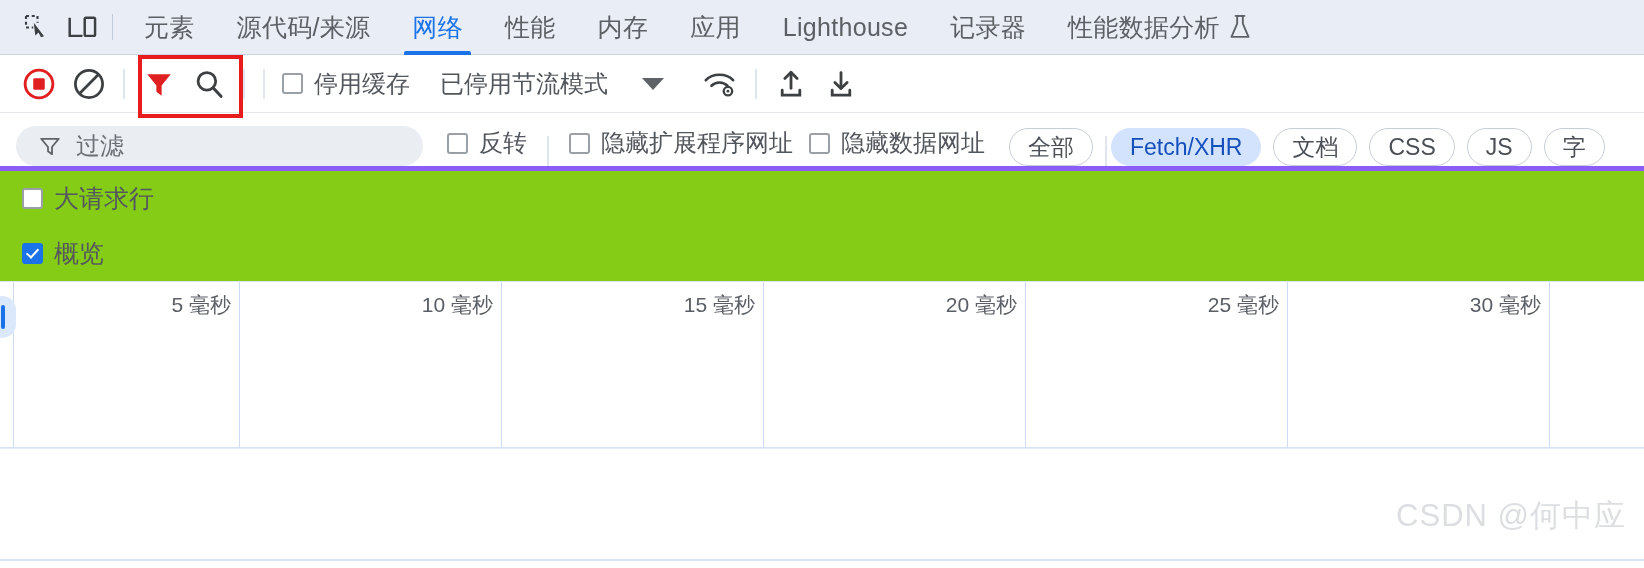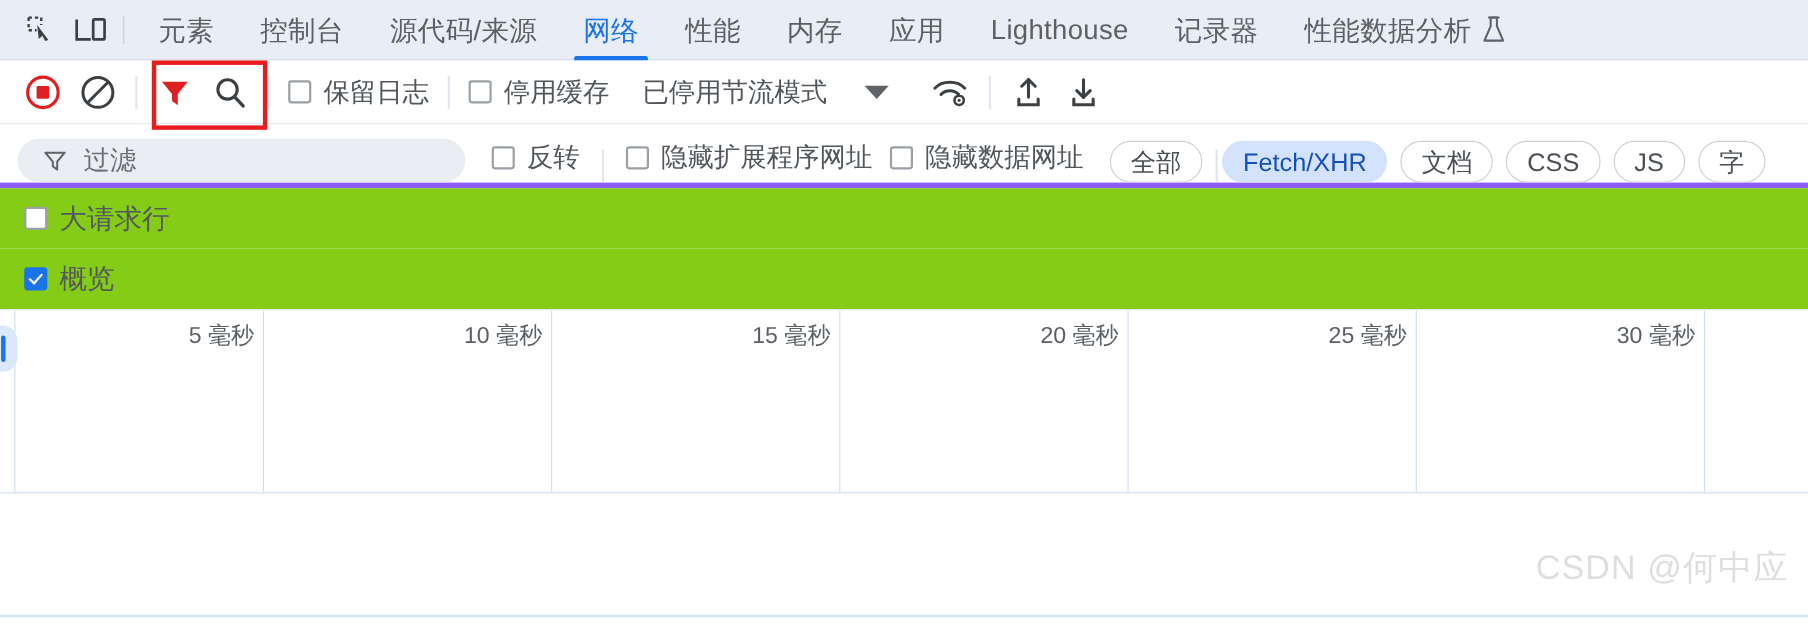--- a/index.html
+++ b/index.html
@@ -361,23 +361,20 @@
         <rect x="14.4" y="4.4" width="8.4" height="14.8" rx="1.1" stroke="#3c4043" stroke-width="2" fill="none"></rect>
       </svg>
     </div>
 
     <div class="tabbar-sep"></div>
 
     <div class="tab">
         <span>元素</span>
       </div>
     <div class="tab">
-        <span>控制台</span>
-      </div>
-    <div class="tab">
         <span>源代码/来源</span>
       </div>
     <div class="tab active">
         <span>网络</span>
       </div>
     <div class="tab">
         <span>性能</span>
       </div>
     <div class="tab">
         <span>内存</span>
@@ -428,24 +425,20 @@
 
     <div class="tb-btn">
       <svg width="32" height="32" viewBox="0 0 24 24">
         <circle cx="10.4" cy="10.0" r="6.6" stroke="#3c4043" stroke-width="2.1" fill="none"></circle>
         <path d="M15.2 15.0 L21.0 21.2" stroke="#3c4043" stroke-width="2.3" stroke-linecap="round"></path>
       </svg>
     </div>
 
     <div class="tb-sep"></div>
 
-    <div class="cb-group">
-      <span class="cbox"></span>
-      <span class="cb-label">保留日志</span>
-    </div>
 
     <div class="tb-sep"></div>
 
     <div class="cb-group">
       <span class="cbox"></span>
       <span class="cb-label">停用缓存</span>
     </div>
 
     <div class="cb-group">
       <span class="throttle-label">已停用节流模式</span>

